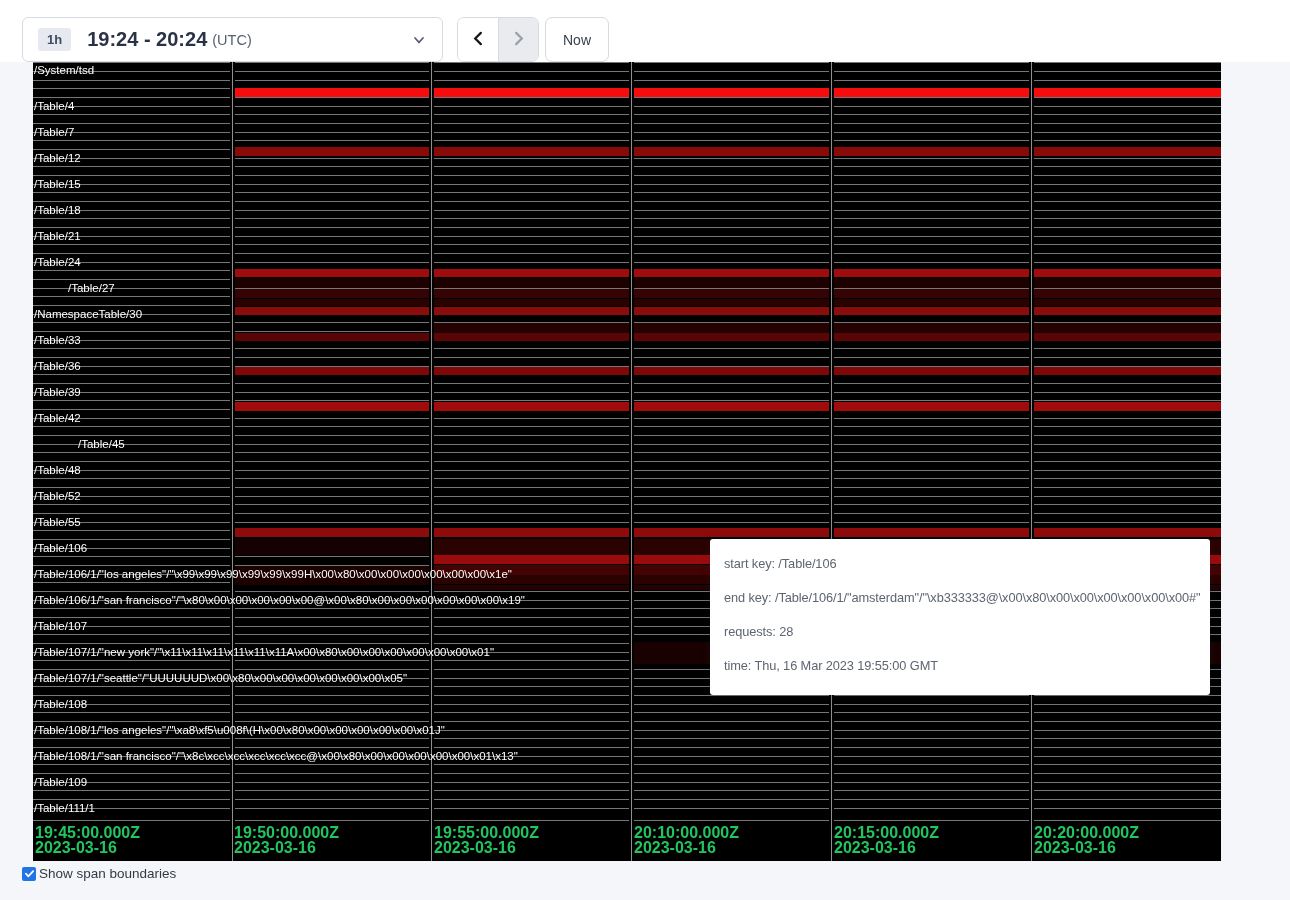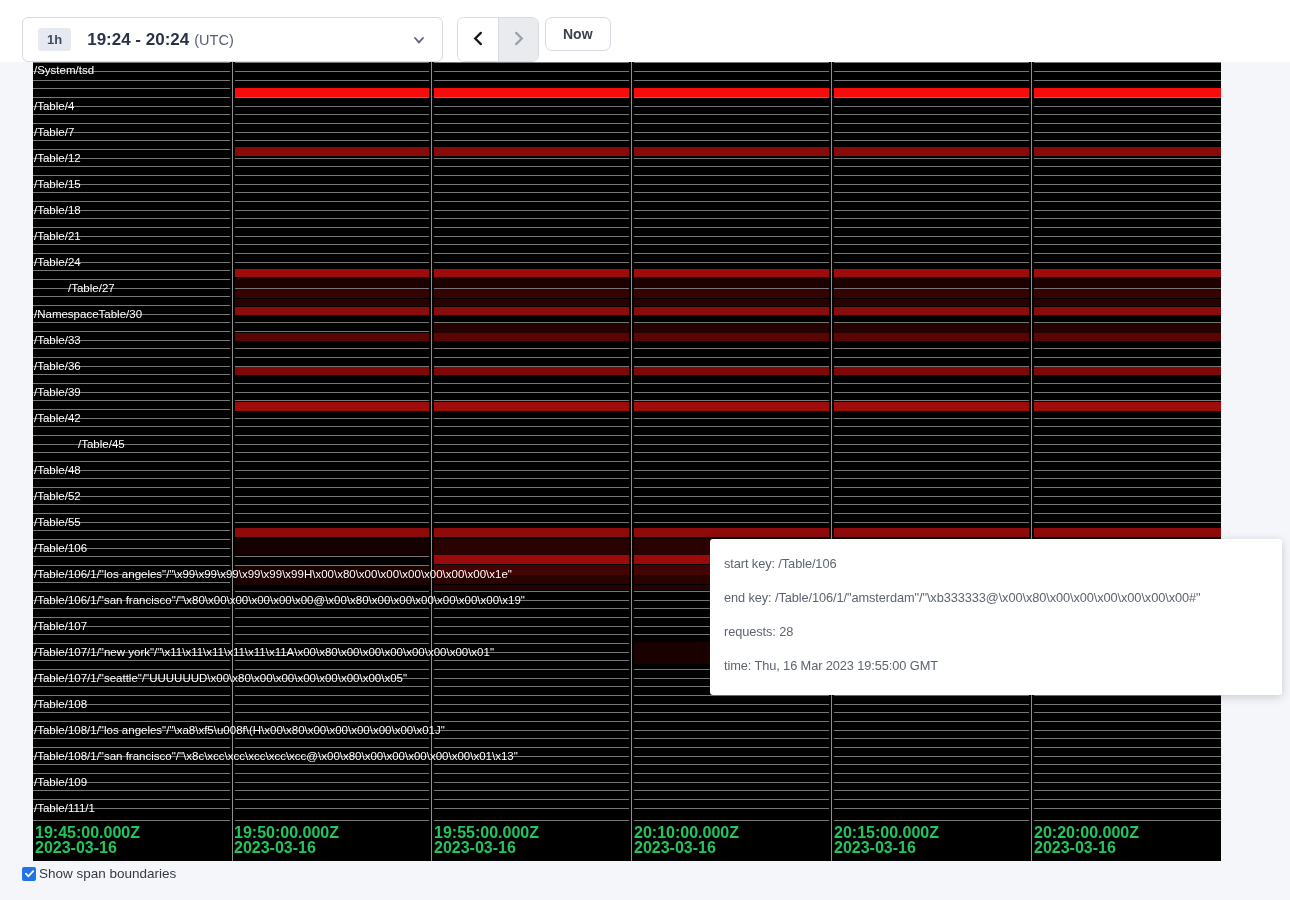--- a/index.html
+++ b/index.html
@@ -4,45 +4,45 @@
 <style>
   * { margin:0; padding:0; box-sizing:border-box; }
   html,body { width:1290px; height:900px; background:#f5f6fa; font-family:"Liberation Sans", sans-serif; overflow:hidden; position:relative; }
 
   
   .toolbar-strip { position:absolute; left:0; top:0; width:1290px; height:62px; background:#ffffff; }
   .time-selector { position:absolute; left:22px; top:17px; width:421px; height:45px; background:#fff;
                    border:1px solid #d6dae1; border-radius:6px; display:flex; align-items:center; cursor:pointer; }
   .range-badge { margin-left:15px; background:#e6eaf0; border-radius:3px; padding:4px 9px;
                  font-size:13px; font-weight:bold; color:#414d63; }
-  .range-text { margin-left:16px; font-size:17px; font-weight:bold; color:#2a3345; white-space:nowrap; }
+  .range-text { margin-left:16px; font-size:20px; font-weight:bold; color:#2a3345; white-space:nowrap; }
   .range-zone { font-size:14.5px; font-weight:normal; color:#545f72; margin-left:5px; }
   .selector-chevron { position:absolute; right:16px; top:15px; color:#5a6372; }
 
   .pager-group { position:absolute; left:457px; top:17px; height:45px; display:flex;
                  border:1px solid #d6dae1; border-radius:7px; overflow:hidden; background:#fff; }
   .pager-btn { width:40px; height:100%; display:flex; align-items:center; justify-content:center;
                background:#fff; border:none; cursor:pointer; color:#14161a; }
   .pager-btn.disabled { background:#e9ebef; color:#9aa1ab; cursor:default; border-left:1px solid #d6dae1; }
 
-  .now-btn { position:absolute; left:545px; top:17px; height:34px; padding:0 17px; background:#fff;
-             border:1px solid #d6dae1; border-radius:7px; font-size:14px; font-weight:bold;
+  .now-btn { position:absolute; left:545px; top:17px; height:45px; padding:0 17px; background:#fff;
+             border:1px solid #d6dae1; border-radius:7px; font-size:14px; font-weight:normal;
              color:#39424e; cursor:pointer; font-family:"Liberation Sans", sans-serif; }
 
   
   .heatmap { position:absolute; left:33px; top:62px; width:1188px; height:799px; background:#000; overflow:hidden; }
   .hline  { position:absolute; left:0; width:1188px; height:1px; background:#8b8b8b; opacity:.85; }
   .band   { position:absolute; }
   .vline  { position:absolute; top:0; width:5px; height:799px;
             background:linear-gradient(90deg,#000 0,#000 2px,#8f8f8f 2px,#8f8f8f 3px,#000 3px,#000 5px); }
   .row-label { position:absolute; left:1px; height:15px; line-height:15px; font-size:11.5px; color:#fff; white-space:nowrap; }
   .x-tick { position:absolute; top:763px; color:#22c55e; font-size:16px; font-weight:bold; line-height:15px; white-space:nowrap; }
 
   
-  .kv-tooltip { position:absolute; left:710px; top:539px; width:572px; height:156px; background:#fff;
+  .kv-tooltip { position:absolute; left:710px; top:539px; width:500px; height:156px; background:#fff;
                 border-radius:3px; box-shadow:0 2px 10px rgba(40,45,60,.22); padding:15px 14px; z-index:5; }
   .kv-tooltip .tline { font-size:12.8px; color:#5d6570; line-height:20px; margin-bottom:14px; white-space:nowrap; letter-spacing:-0.1px; }
 
   
   .footer-row { position:absolute; left:22px; top:866px; display:flex; align-items:center;justify-content:center; }
   .checkbox { width:14px; height:14px; border-radius:2px; background:#2173e8; display:flex;
               align-items:center; justify-content:center; cursor:pointer; }
   .checkbox-label { margin-left:3px; font-size:13.5px; color:#333a44; }
 </style>
 </head>

